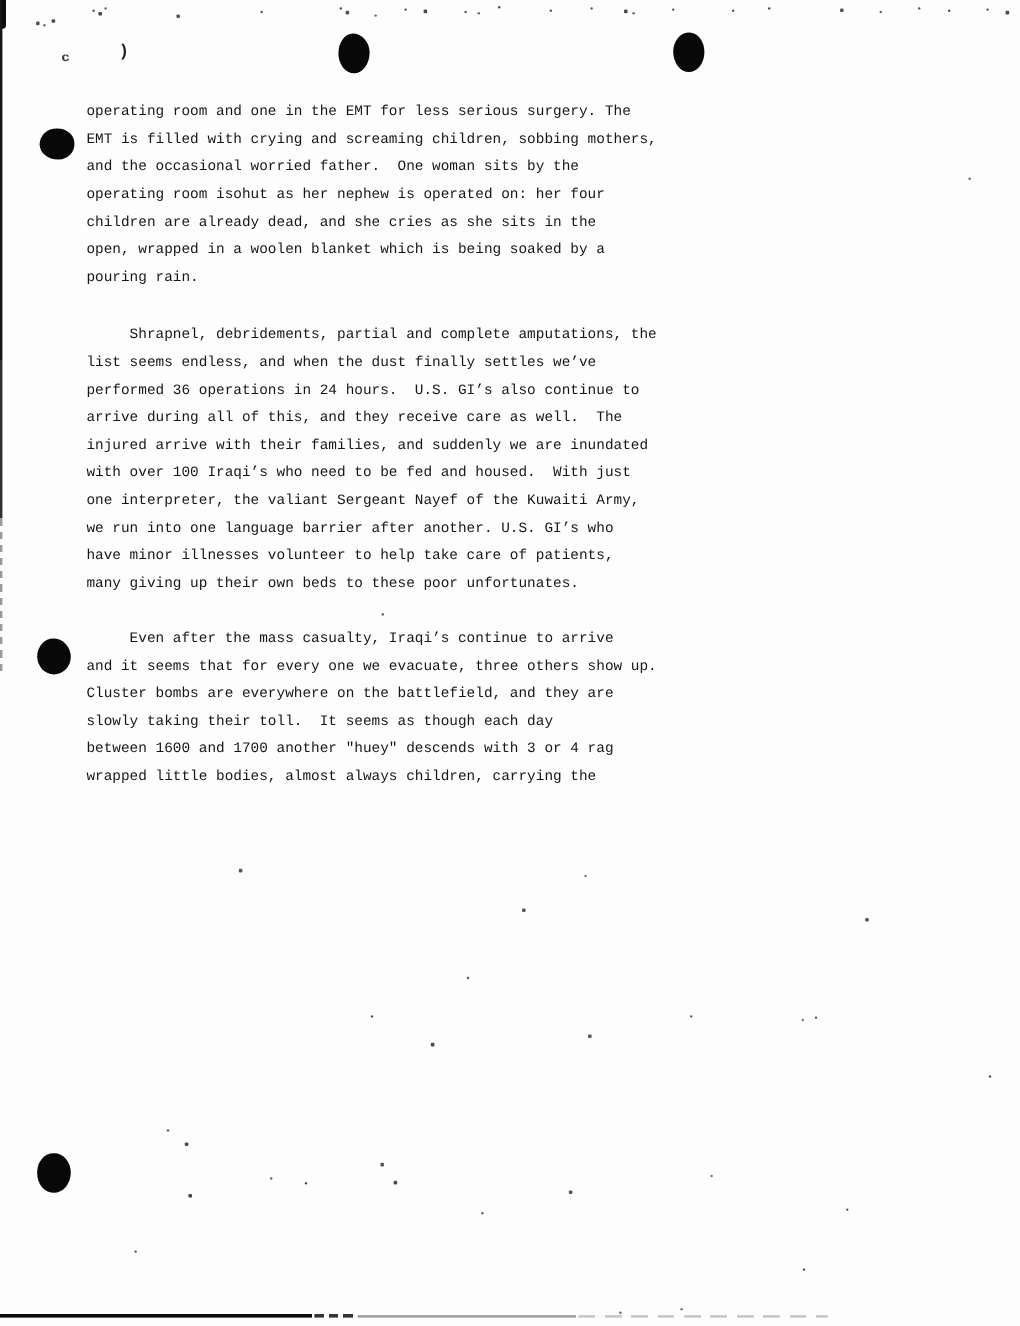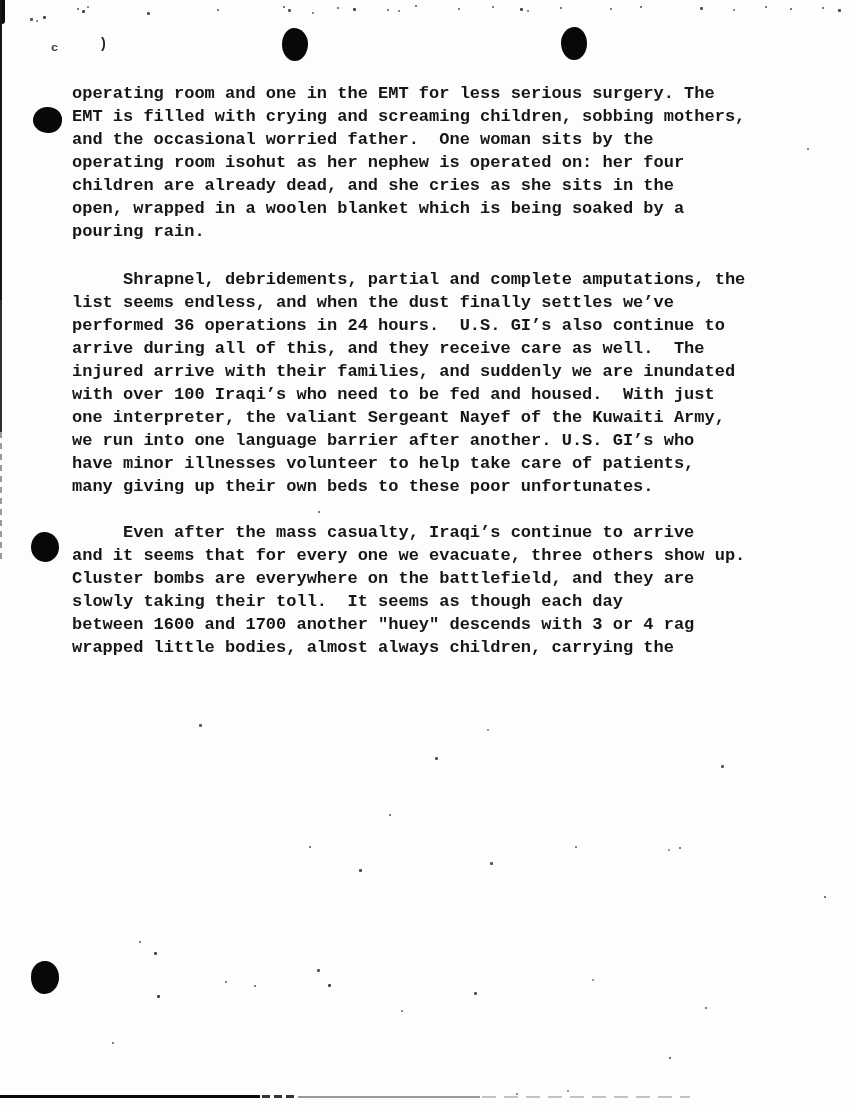--- a/index.html
+++ b/index.html
@@ -8,21 +8,21 @@
     background:#ffffff;
     font-family:"Liberation Mono","DejaVu Sans Mono",monospace;
     overflow:hidden;
   }
   #scan-page{
     position:relative;width:850px;height:1105px;background:#fdfdfd;
   }
   
   .paragraph{
     position:absolute;left:72px;
-    font-size:17px;line-height:23px;font-weight:bold;
+    font-size:12px;line-height:23px;font-weight:normal;
     color:#161616;letter-spacing:0;white-space:pre;
     -webkit-font-smoothing:antialiased;
   }
   .p-0{top:82px;}
   .p-1{top:268px;}
   .p-2{top:521px;}
   .tw-line{white-space:pre;height:23px;}
   
   .punch{position:absolute;background:#080808;border-radius:50%;}
   #top-dot-1{left:282px;top:28px;width:26px;height:33px;border-radius:46%54%50%50%/50%48%52%50%;}

